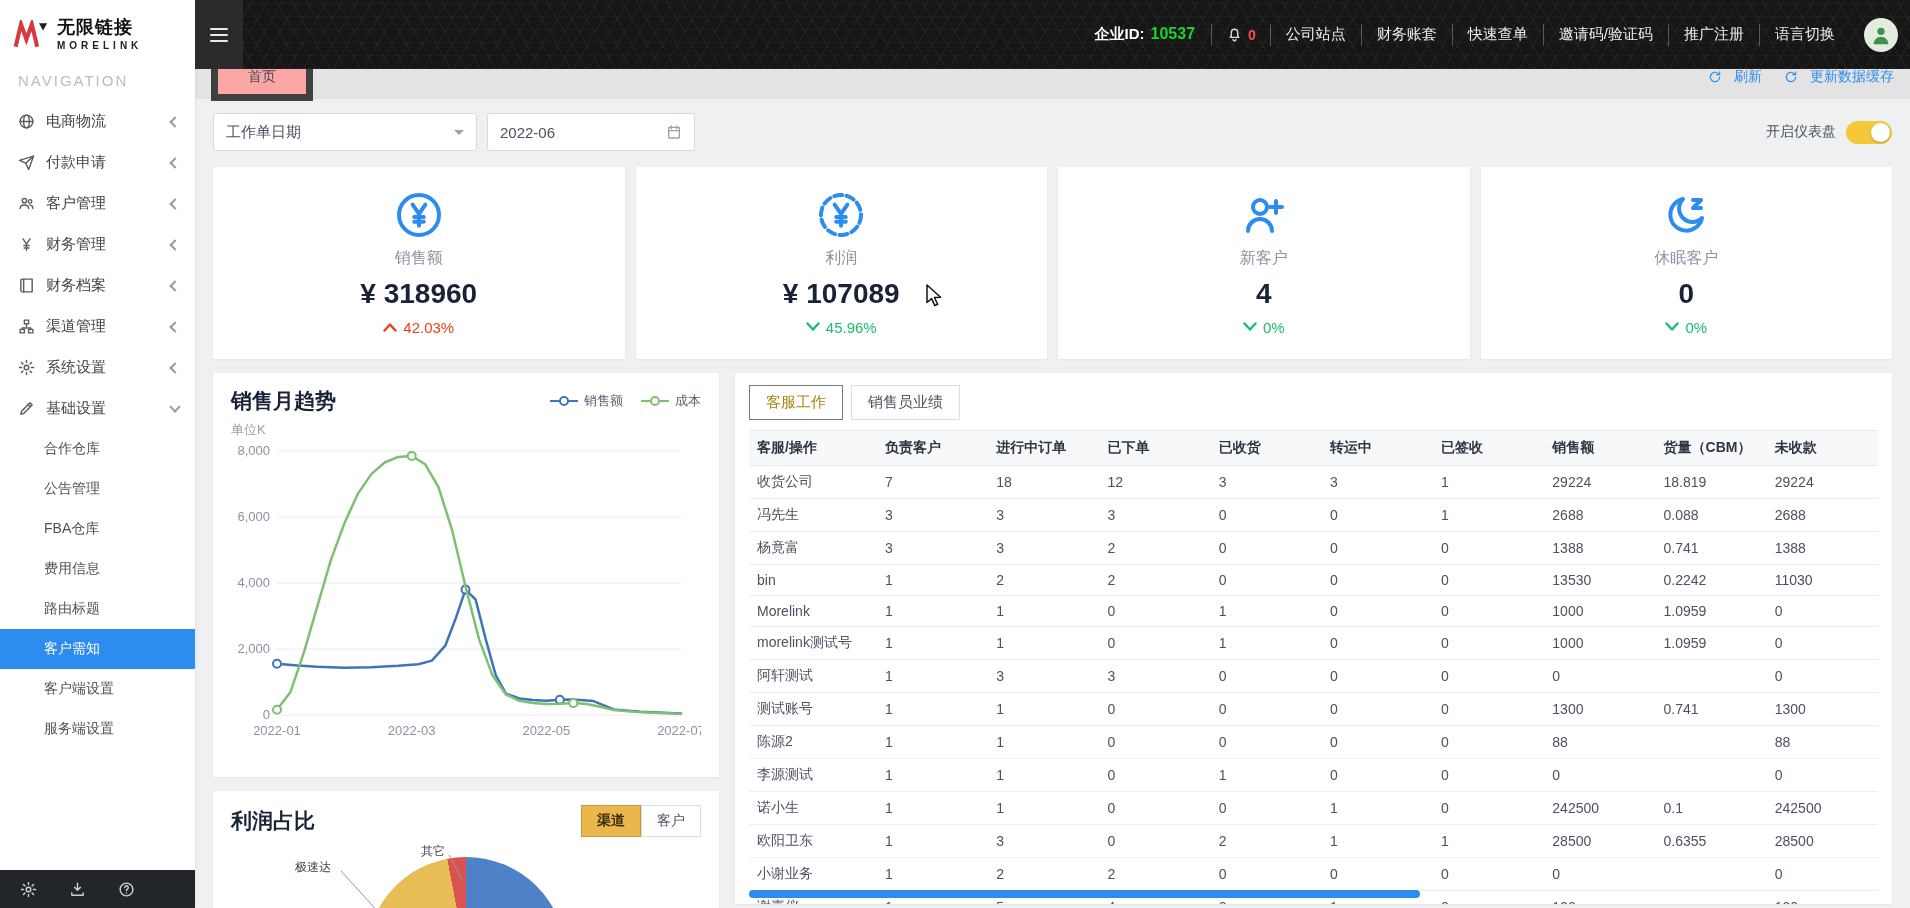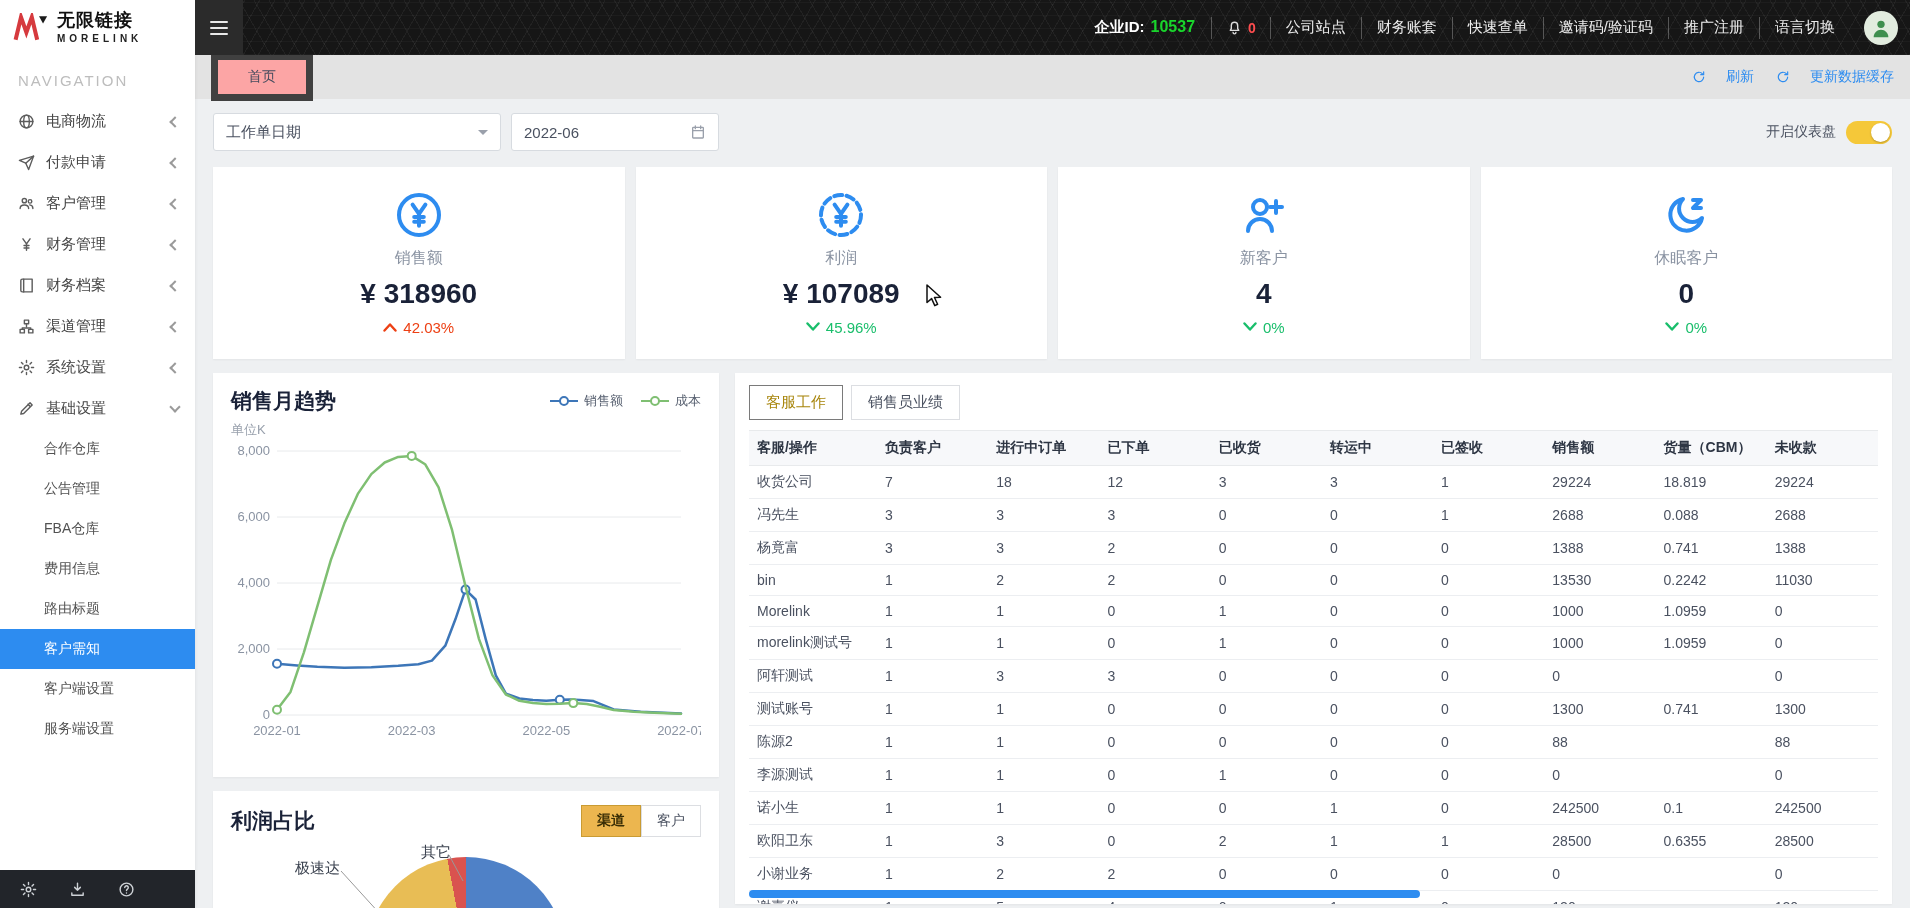--- a/index.html
+++ b/index.html
@@ -2,21 +2,21 @@
 <html><head>
 <meta charset="utf-8">
 <style>
 *{box-sizing:border-box;margin:0;padding:0}
 html,body{width:1910px;height:908px;overflow:hidden}
 body{font-family:"Liberation Sans","DejaVu Sans",sans-serif;background:#eef0f2;position:relative;font-size:14px;color:#515a6e}
 .icn{display:inline-flex;flex:none}
 .icn svg{width:100%;height:100%;fill:none;stroke:currentColor;stroke-width:2;stroke-linecap:round;stroke-linejoin:round}
 
 
-.topbar{position:absolute;top:0;left:0;right:0;height:55px;background:#161616;display:flex;z-index:30}
+.topbar{position:absolute;top:0;left:0;right:0;height:69px;background:#161616;display:flex;z-index:30}
 .topbar-pattern{position:absolute;left:195px;top:0;right:0;bottom:0;pointer-events:none;
  background-image:repeating-linear-gradient(60deg,rgba(255,255,255,.05) 0 1px,transparent 1px 13px),
  repeating-linear-gradient(-60deg,rgba(255,255,255,.05) 0 1px,transparent 1px 13px),
  repeating-linear-gradient(0deg,rgba(255,255,255,.03) 0 1px,transparent 1px 13px)}
 .logo{width:195px;background:#fff;display:flex;align-items:center;gap:9px;padding-left:12px;z-index:2}
 .logo-cn{font-size:18px;font-weight:bold;color:#111;letter-spacing:1px;line-height:1.1}
 .logo-en{font-size:10px;font-weight:bold;color:#222;letter-spacing:4px;margin-top:2px}
 .hamburger{width:48px;background:#2b2b2b;display:flex;flex-direction:column;align-items:center;justify-content:center;gap:4px;cursor:pointer;z-index:2}
 .hamburger i{width:18px;height:2px;background:#e9e9e9;display:block;border-radius:1px}
 .topbar-right{flex:1;display:flex;align-items:center;justify-content:flex-end;padding-right:12px;z-index:2;color:#ececec}
@@ -40,28 +40,28 @@
 .submenu-item{height:40px;display:flex;align-items:center;padding-left:44px;font-size:14px;color:#525252;cursor:pointer}
 .submenu-item.active{background:#2d8cf0;color:#fff}
 .sidebar-footer{position:absolute;left:0;right:0;bottom:0;height:38px;background:#22252a;display:flex;align-items:center;gap:32px;padding:0 20px;color:#ced2d6}
 .sidebar-footer .icn{width:17px;height:17px;cursor:pointer}
 
 
 .main{position:absolute;left:195px;top:55px;right:0;bottom:0;display:flex;flex-direction:column}
 .tabstrip{height:44px;background:#e3e3e3;display:flex;align-items:center;padding:0 16px;flex:none}
 .tab-home{background:#fca5a5;border:7px solid #404040;padding:8px 30px;font-size:14px;color:#454c5e;cursor:pointer}
 .tab-actions{margin-left:auto;display:flex;gap:22px;align-items:center;color:#2d8cf0;font-size:14px}
-.tab-action{display:flex;gap:20px;align-items:center;cursor:pointer}
+.tab-action{display:flex;gap:12px;align-items:center;cursor:pointer}
 .tab-action .icn{width:14px;height:14px}
 .content{flex:1;padding:14px 18px;position:relative;overflow:hidden}
 
 
 .filter-row{display:flex;align-items:center;margin-bottom:16px}
 .selectbox,.datebox{height:38px;background:#fff;border:1px solid #d7dbe0;border-radius:3px;display:flex;align-items:center;padding:0 12px;font-size:15px;color:#4a5160;cursor:pointer}
-.selectbox{width:288px}
+.selectbox{width:264px}
 .datebox{width:208px;margin-left:10px}
 .caret{margin-left:auto;width:0;height:0;border:5px solid transparent;border-top-color:#9aa0ab;margin-top:6px}
 .datebox .icn{margin-left:auto;width:16px;height:16px;color:#9aa0ab}
 .dash-toggle{margin-left:auto;display:flex;align-items:center;gap:10px;font-size:14px;color:#4a5160}
 .switch{width:46px;height:23px;border-radius:12px;background:#f5c839;position:relative;cursor:pointer}
 .switch::after{content:"";position:absolute;right:2px;top:2px;width:19px;height:19px;border-radius:50%;background:#fff;box-shadow:0 1px 2px rgba(0,0,0,.25)}
 
 
 .stats-row{display:flex;gap:11px;margin-bottom:14px}
 .stat-card{flex:1;height:192px;background:#fff;display:flex;flex-direction:column;align-items:center;justify-content:center;gap:9px;box-shadow:0 1px 2px rgba(0,0,0,.05)}
@@ -83,21 +83,21 @@
 .legend{margin-left:auto;display:flex;gap:18px;align-items:center;font-size:13px;color:#555e6e}
 .legend-item{display:flex;gap:6px;align-items:center}
 .unit{font-size:13px;color:#98a0ac;margin:6px 0 2px}
 svg text.ax{font-size:13px;fill:#8a93a2}
 
 .profit-panel{height:330px;padding:14px 18px;position:relative;overflow:hidden}
 .pbtns{margin-left:auto;display:flex}
 .pbtn{padding:6px 15px;font-size:14px;border:1px solid #dcdee2;background:#fff;color:#4a5160;cursor:pointer}
 .pbtn.active{background:#ecb64f;border-color:#c99b33;color:#3a2e05;font-weight:bold}
 .pie{width:200px;height:200px;border-radius:50%;margin:20px auto 0}
-.pie-label{position:absolute;font-size:15px;color:#3c4350}
+.pie-label{position:absolute;font-size:12px;color:#3c4350}
 #pie-label-other{left:208px;top:52px}
 #pie-label-jsd{left:82px;top:68px}
 .pie-lines{position:absolute;left:0;top:0;pointer-events:none}
 
 
 .table-panel{flex:1;height:531px;padding:12px 14px;position:relative;overflow:hidden}
 .ttabs{display:flex;gap:8px;margin-bottom:10px}
 .ttab{padding:7px 16px;font-size:15px;border:1px solid #dcdee2;background:#fff;color:#4a5160;cursor:pointer}
 .ttab.active{border-color:#7a7a7a;color:#a8860d;font-weight:normal}
 table{width:100%;border-collapse:collapse;table-layout:fixed;font-size:14px}

